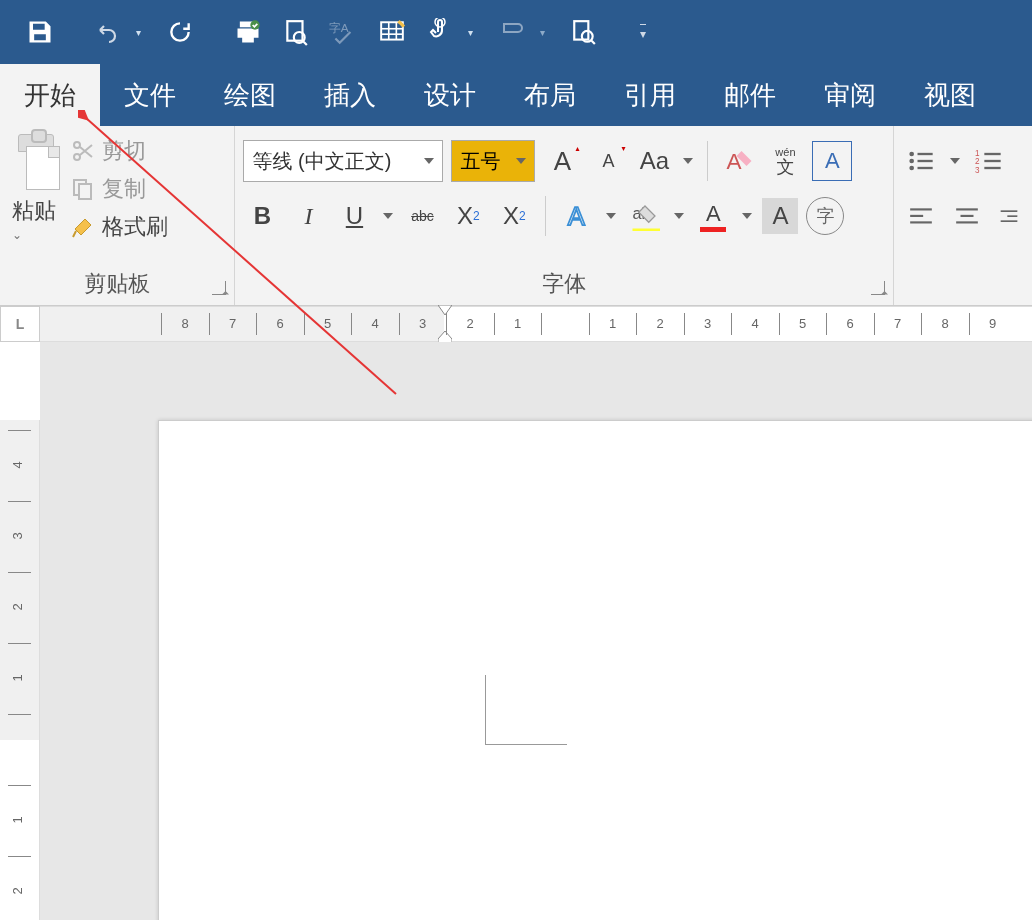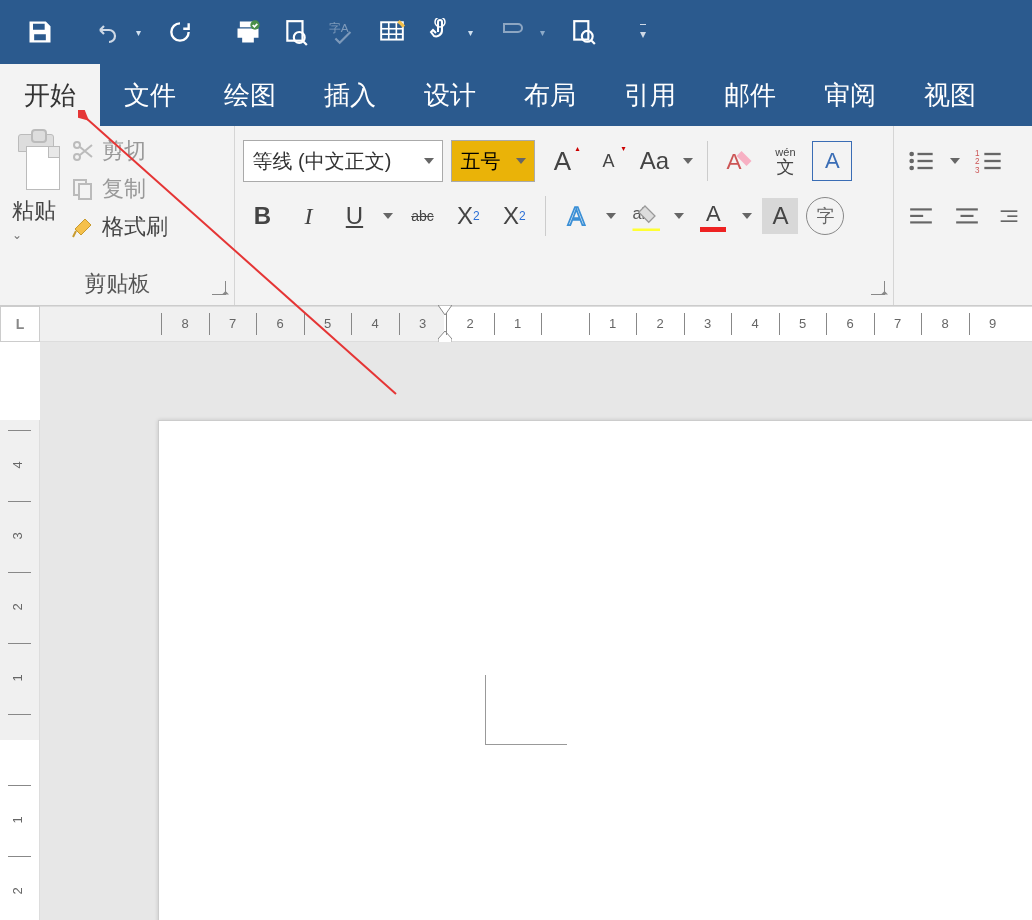--- a/index.html
+++ b/index.html
@@ -287,20 +287,21 @@
             </div>
           <div class="fbtn" style="background:#d8d8d8;width:36px;height:36px">
               <span>A</span>
             </div>
           <div class="circle-btn">
               <span>字</span>
             </div>
         </div>
       </div>
     </div>
+    <div class="group-label">字体</div>
     <div class="group-launcher"></div>
   </div>
 
   <div class="group" style="flex:1;border-right:none">
     <div class="group-body">
       <div class="para-rows">
         <div class="row">
           <div class="fbtn">
             <svg width="28" height="24" viewBox="0 0 24 20">
                 <circle cx="4" cy="4" r="2" fill="#666"></circle>

